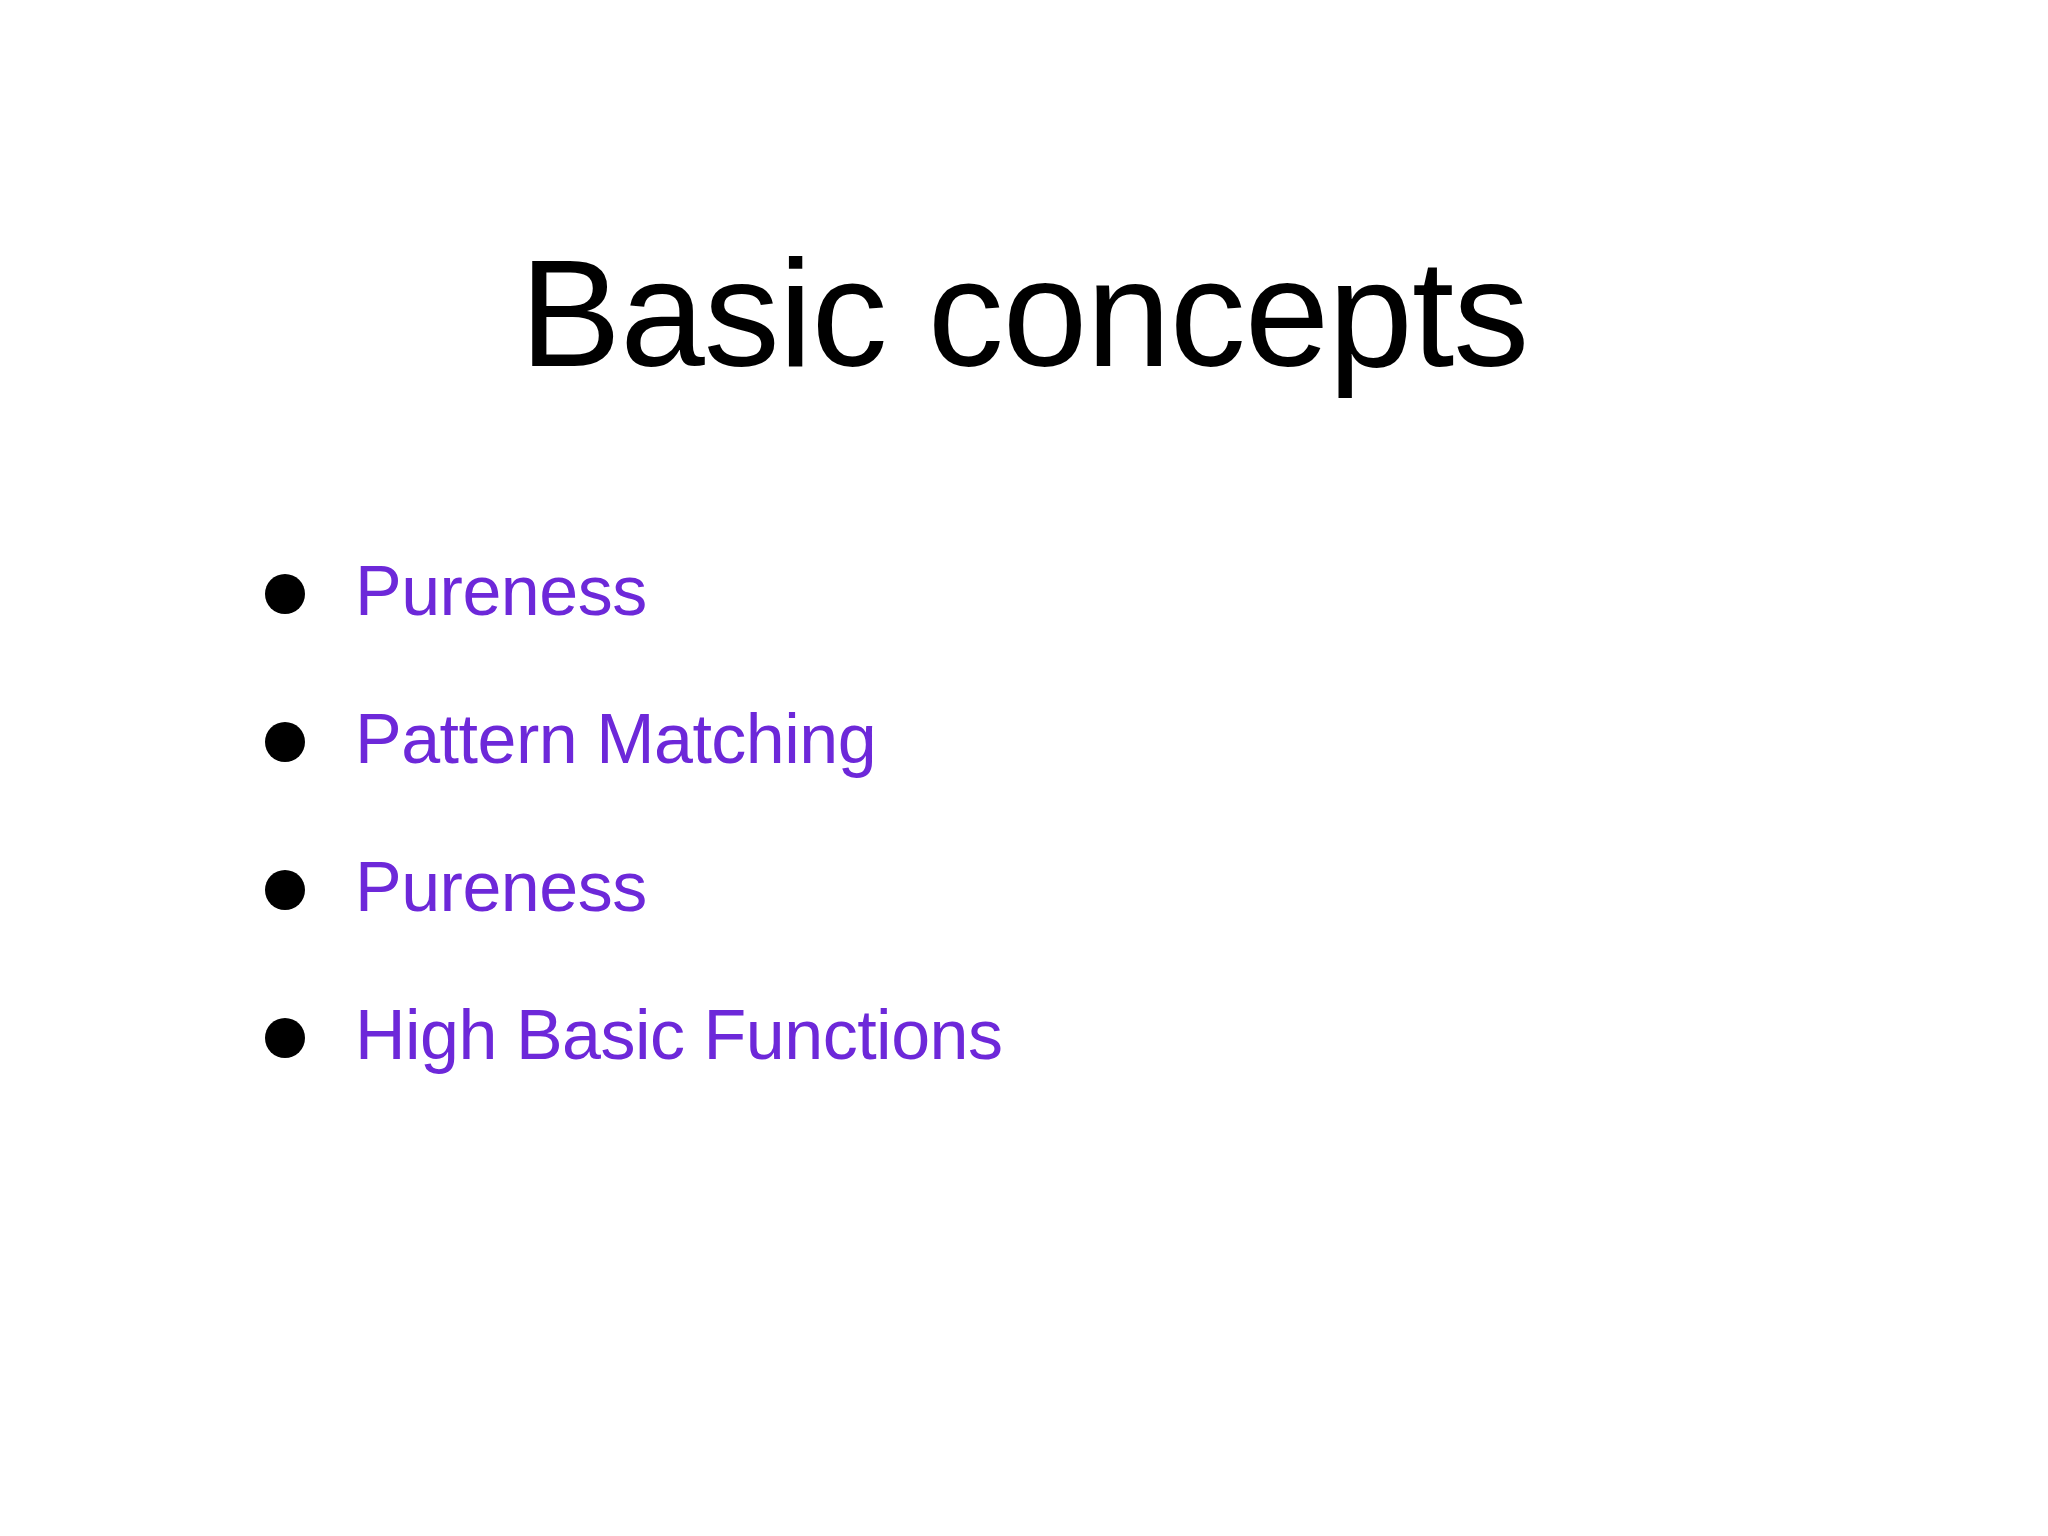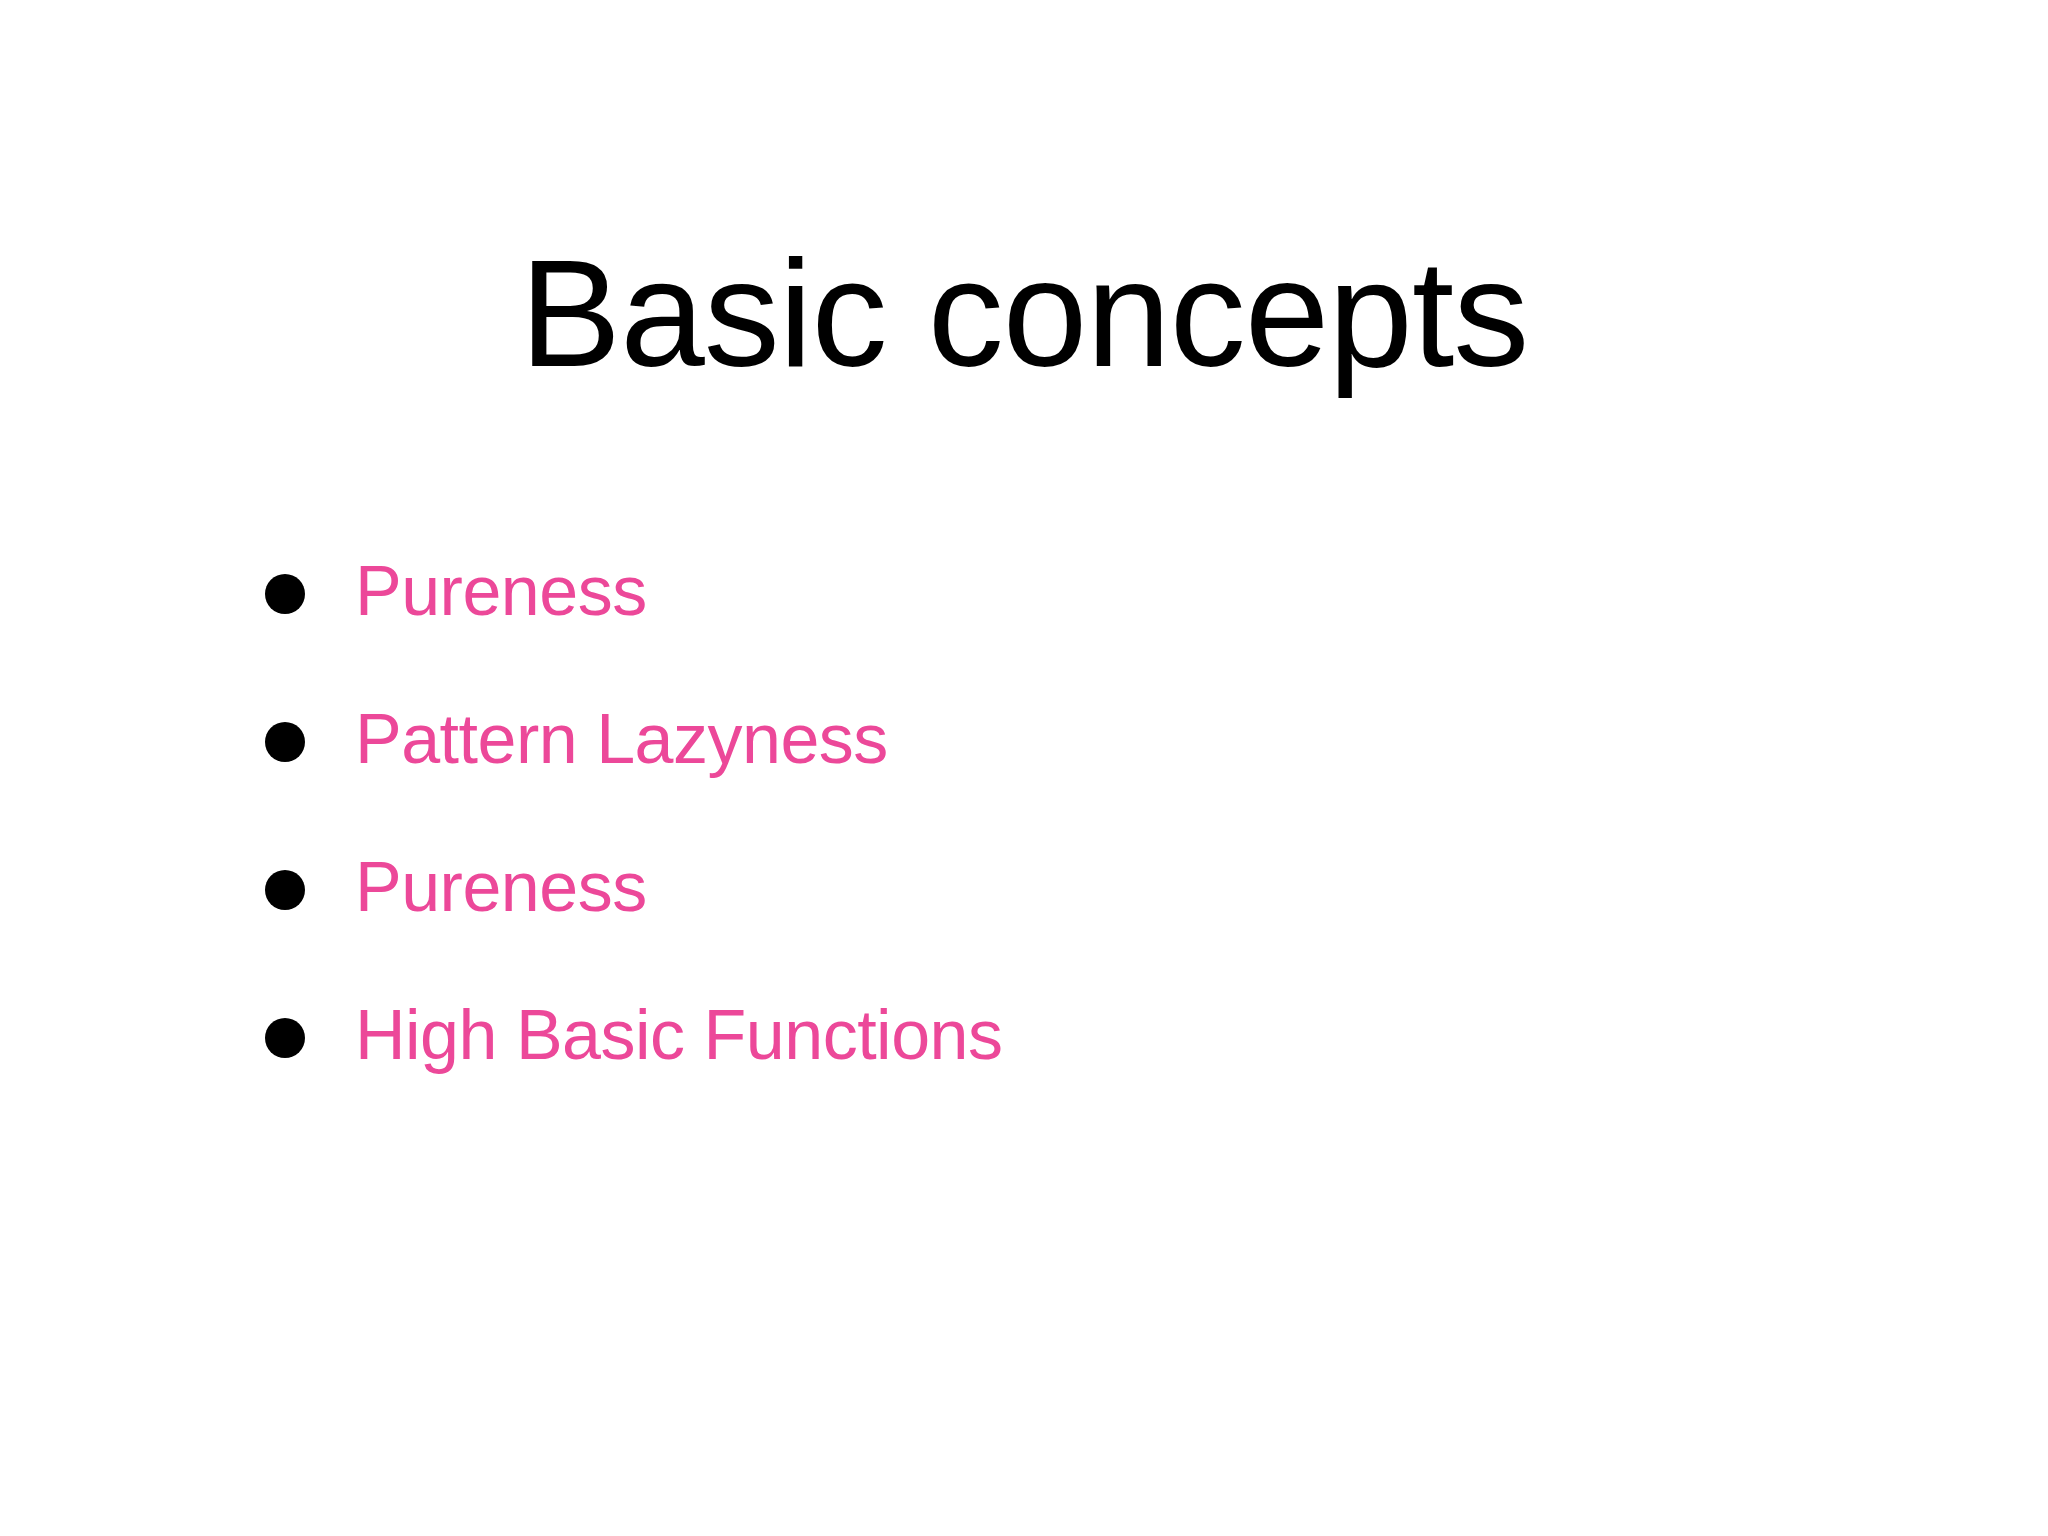--- a/index.html
+++ b/index.html
@@ -66,21 +66,21 @@
     height: 40px;
     border-radius: 50%;
     background: #000000;
   }
   .bullet-text {
     display: block;
     font-size: 70px;
     line-height: 1.0;
     font-weight: 400;
     letter-spacing: -0.5px;
-    color: #ec4899;
+    color: #6d28d9;
     position: absolute;
     left: 93px;
     top: 16px;
     white-space: nowrap;
     font-family: "Liberation Sans", "DejaVu Sans", sans-serif;
   }
 </style>
 </head>
 <body>
 
@@ -90,21 +90,21 @@
 
   <ul class="bullet-list">
 
     <li class="bullet-item">
       <span class="bullet-marker"></span>
       <span class="bullet-text">Pureness</span>
     </li>
 
     <li class="bullet-item">
       <span class="bullet-marker"></span>
-      <span class="bullet-text">Pattern Lazyness</span>
+      <span class="bullet-text">Pattern Matching</span>
     </li>
 
     <li class="bullet-item">
       <span class="bullet-marker"></span>
       <span class="bullet-text">Pureness</span>
     </li>
 
     <li class="bullet-item">
       <span class="bullet-marker"></span>
       <span class="bullet-text">High Basic Functions</span>

